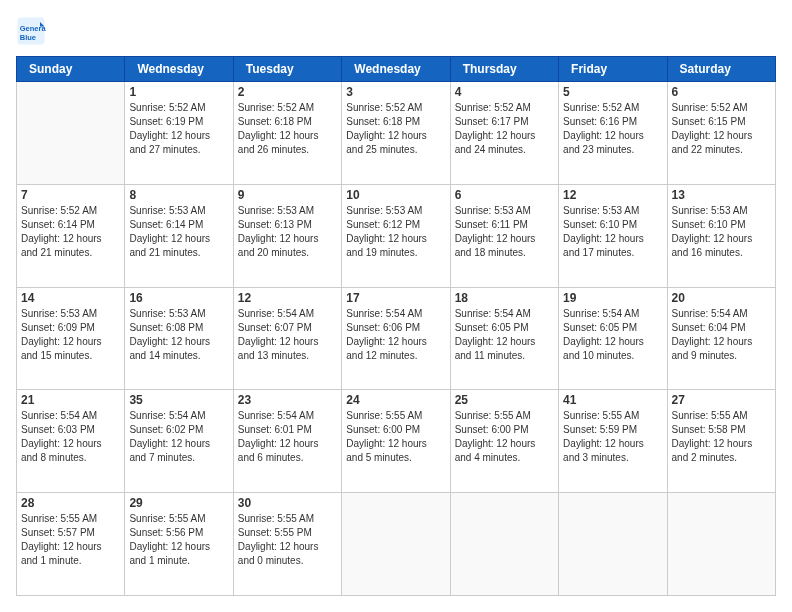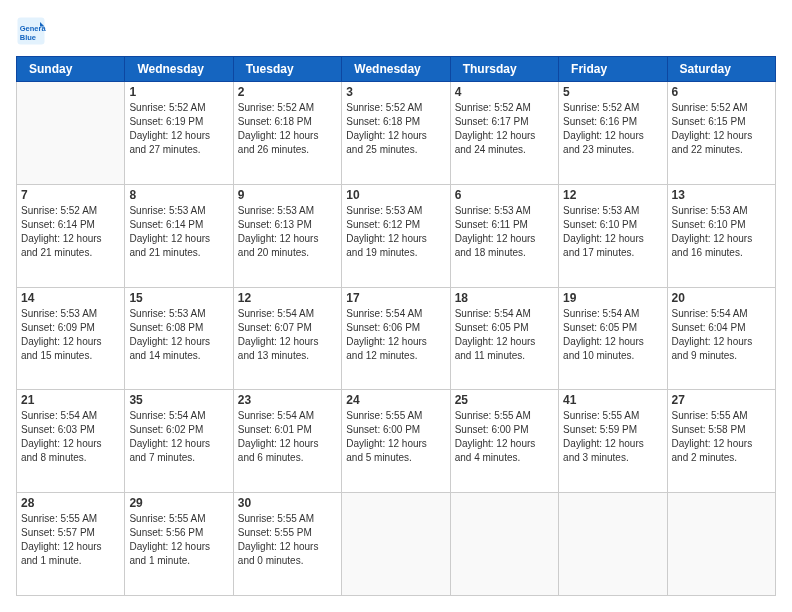--- a/index.html
+++ b/index.html
@@ -217,21 +217,21 @@
         </tr>
         <tr>
           <td>
             <span class="day-number">14</span>
             <div class="day-info" style="white-space: pre-line;">Sunrise: 5:53 AM
 Sunset: 6:09 PM
 Daylight: 12 hours
 and 15 minutes.</div>
           </td>
           <td>
-            <span class="day-number">15</span>
+            <span class="day-number">16</span>
             <div class="day-info" style="white-space: pre-line;">Sunrise: 5:53 AM
 Sunset: 6:08 PM
 Daylight: 12 hours
 and 14 minutes.</div>
           </td>
           <td>
             <span class="day-number">12</span>
             <div class="day-info" style="white-space: pre-line;">Sunrise: 5:54 AM
 Sunset: 6:07 PM
 Daylight: 12 hours

